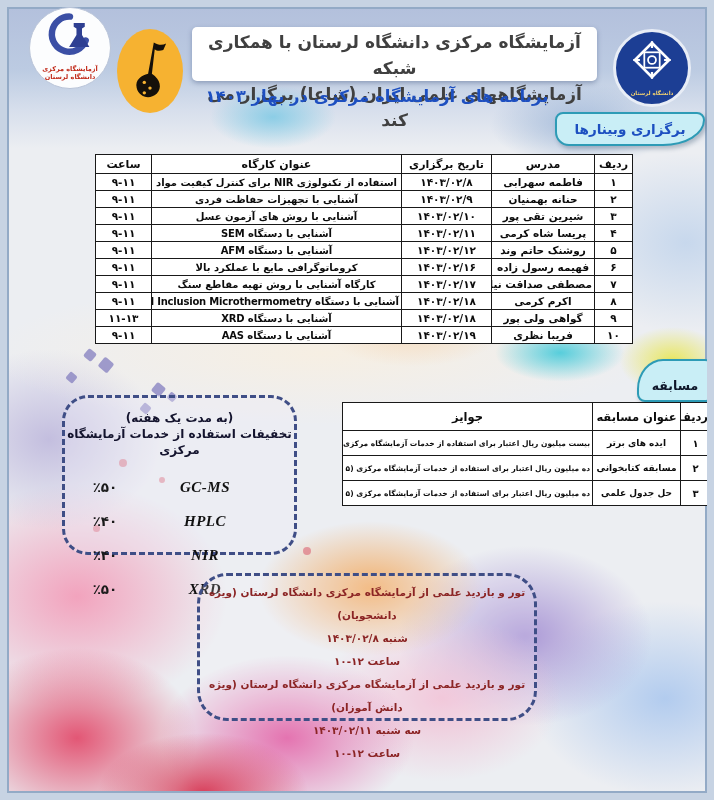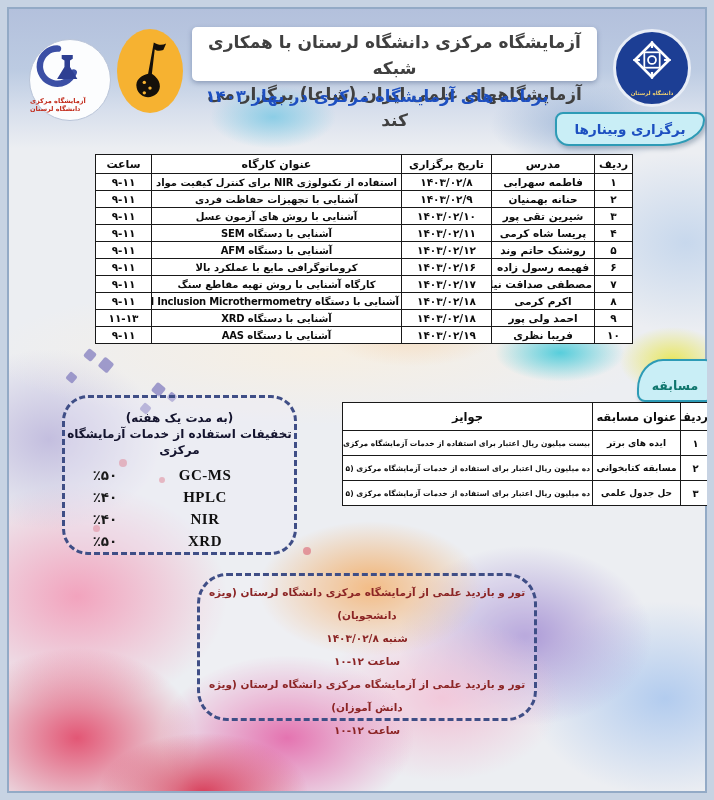--- a/index.html
+++ b/index.html
@@ -27,22 +27,22 @@
       radial-gradient(180px 130px at 94% 88%, rgba(172,200,238,.9), rgba(172,200,238,0) 75%),
       radial-gradient(160px 120px at 97% 30%, rgba(190,210,235,.8), rgba(190,210,235,0) 75%),
       linear-gradient(180deg, #b3c0dc 0%, #bccbe2 8%, rgba(200,212,232,.6) 13%, rgba(230,235,242,0) 18%),
       #eceef2;
   }
 
   .speckle{ position:absolute; background:#8a85c2; opacity:.8; transform:rotate(40deg); border-radius:2px; }
   .speckle.red{ background:#d8586a; opacity:.55; border-radius:50%; transform:none; }
 
   
-  .lab-logo{ position:absolute; left:22px; top:32px; width:82px; height:82px; border-radius:50%;
-    background:#fcfdfe; border:1px solid #b9c4d8; text-align:left; }
+  .lab-logo{ position:absolute; left:22px; top:0; width:82px; height:82px; border-radius:50%;
+    background:#fcfdfe; border:1px solid #b9c4d8; text-align:center; }
   .lab-logo svg{ margin-top:4px; }
   .lab-logo-caption{ position:absolute; left:0; right:0; bottom:7px; color:#c22a1a;
     font-size:6.5px; font-weight:bold; line-height:8px; direction:rtl; }
   .shaa-logo{ position:absolute; left:110px; top:22px; width:66px; height:84px; border-radius:50%;
     background:#f6b231; display:flex; align-items:center; justify-content:center; }
   .title-box{ position:absolute; left:185px; top:20px; width:405px; height:54px; background:#ffffff;
     border-radius:5px; box-shadow:0 2px 5px rgba(70,90,130,.45);
     color:#404040; font-weight:bold; font-size:17px; line-height:26px; text-align:center; direction:rtl; padding-top:2px; }
   .subtitle{ position:absolute; left:150px; top:80px; width:440px; text-align:center; direction:rtl;
     color:#1d4fc0; font-weight:bold; font-size:16.5px; }
@@ -50,21 +50,21 @@
     background:#1c3e94; border:3px solid #e8edf6; text-align:center; }
   .uni-logo svg{ margin-top:6px; }
   .uni-caption{ position:absolute; left:0; right:0; bottom:8px; color:#f0d070; font-size:5.5px; font-weight:bold; direction:rtl; }
 
   
   .banner{ position:absolute; background:#c9eef6; border:2px solid #2d9bb6; font-weight:bold;
     text-align:center; direction:rtl; box-shadow:2px 3px 4px rgba(40,70,100,.3); }
   .banner-webinars{ left:548px; top:105px; width:150px; height:34px; line-height:30px;
     font-size:13.5px; color:#1d4fc0; border-radius:8px 8px 42px 14px / 8px 8px 26px 14px; }
   .banner-contest{ left:630px; top:352px; width:76px; height:43px; line-height:50px;
-    font-size:12.5px; color:#0f766e; border-radius:26px 8px 8px 8px / 30px 8px 8px 8px; }
+    font-size:12.5px; color:#0f172a; border-radius:26px 8px 8px 8px / 30px 8px 8px 8px; }
 
   
   .tbl{ position:absolute; border-collapse:collapse; background:#ffffff; table-layout:fixed; }
   .tbl th, .tbl td{ border:1px solid #191919; font-weight:bold; color:#0c0c0c; text-align:center;
     overflow:hidden; white-space:nowrap; padding:0 2px; }
 
   .webinar-table{ left:88px; top:147px; width:537px; }
   .webinar-table th{ height:19px; font-size:11px; }
   .webinar-table td{ height:17px; font-size:10.5px; }
   .webinar-table td.wd-title{ font-size:10px; letter-spacing:-0.2px; }
@@ -76,24 +76,24 @@
   .contest-table td{ height:25px; }
   .cc-num{ width:30px; } .cc-title{ width:88px; } .cc-prize{ width:250px; }
   .ct-num{ font-size:10px; } .ct-title{ font-size:9px; color:#15266b; }
   .ct-prize{ font-size:7.5px; color:#15266b; }
 
   
   .discount-box{ position:absolute; left:55px; top:388px; width:235px; height:160px;
     border:3px dashed #3f4e86; border-radius:26px; background:rgba(238,234,246,.35); }
   .discount-title{ margin-top:12px; text-align:center; direction:rtl; color:#14142e;
     font-weight:bold; font-size:12px; line-height:16px; }
-  .discount-row{ display:grid; grid-template-columns:80px 1fr; height:22px; line-height:22px; margin-top:0;gap:21px; }
+  .discount-row{ display:grid; grid-template-columns:80px 1fr; height:22px; line-height:22px; margin-top:12px;gap:21px; }
   .discount-row .pct{ text-align:center; font-weight:bold; font-size:13.5px; color:#1a1a1a; }
   .discount-row .svc{ text-align:center; padding-right:50px; font-family:"Liberation Serif", serif;
-    font-weight:bold; font-size:15px; color:#111; letter-spacing:.5px; }
+    font-weight:bold; font-size:15px; color:#111; letter-spacing:.5px;font-style:italic; }
 
   
   .tour-box{ position:absolute; left:190px; top:566px; width:340px; height:148px;
     border:3px dashed #3f4e86; border-radius:30px; background:rgba(252,244,248,.18);
     direction:rtl; text-align:center; color:#8b2424; font-weight:bold; padding-top:5px; }
   .tour-line{ font-size:10.5px; line-height:23px; }
 
   
   .footer{ position:absolute; left:14px; top:730px; width:686px; height:58px;
     background:rgba(253,254,255,.78); border:1.5px solid #9cc0e8;
@@ -224,21 +224,21 @@
         </tr>
       <tr>
           <td>۸</td>
           <td>اکرم کرمی</td>
           <td>۱۴۰۳/۰۲/۱۸</td>
           <td class="wd-title">آشنایی با دستگاه Fluid Inclusion Microthermometry</td>
           <td>۹-۱۱</td>
         </tr>
       <tr>
           <td>۹</td>
-          <td>احمد ولی پور</td>
+          <td>گواهی ولی پور</td>
           <td>۱۴۰۳/۰۲/۱۸</td>
           <td class="wd-title">آشنایی با دستگاه XRD</td>
           <td>۱۱-۱۳</td>
         </tr>
       <tr>
           <td>۱۰</td>
           <td>فریبا نظری</td>
           <td>۱۴۰۳/۰۲/۱۹</td>
           <td class="wd-title">آشنایی با دستگاه AAS</td>
           <td>۹-۱۱</td>
@@ -302,17 +302,18 @@
       <div class="pct">٪۵۰</div>
       <div class="svc">XRD</div>
     </div>
   </div>
 
   <div class="tour-box">
     <div class="tour-line">تور و بازدید علمی از آزمایشگاه مرکزی دانشگاه لرستان (ویژه دانشجویان)</div>
     <div class="tour-line">شنبه ۱۴۰۳/۰۲/۸</div>
     <div class="tour-line">ساعت ۱۲-۱۰</div>
     <div class="tour-line">تور و بازدید علمی از آزمایشگاه مرکزی دانشگاه لرستان (ویژه دانش آموزان)</div>
+    <div class="tour-line">سه شنبه ۱۴۰۳/۰۲/۱۱</div>
     <div class="tour-line">ساعت ۱۲-۱۰</div>
   </div>
 
 
 </div>
 
 </body></html>

